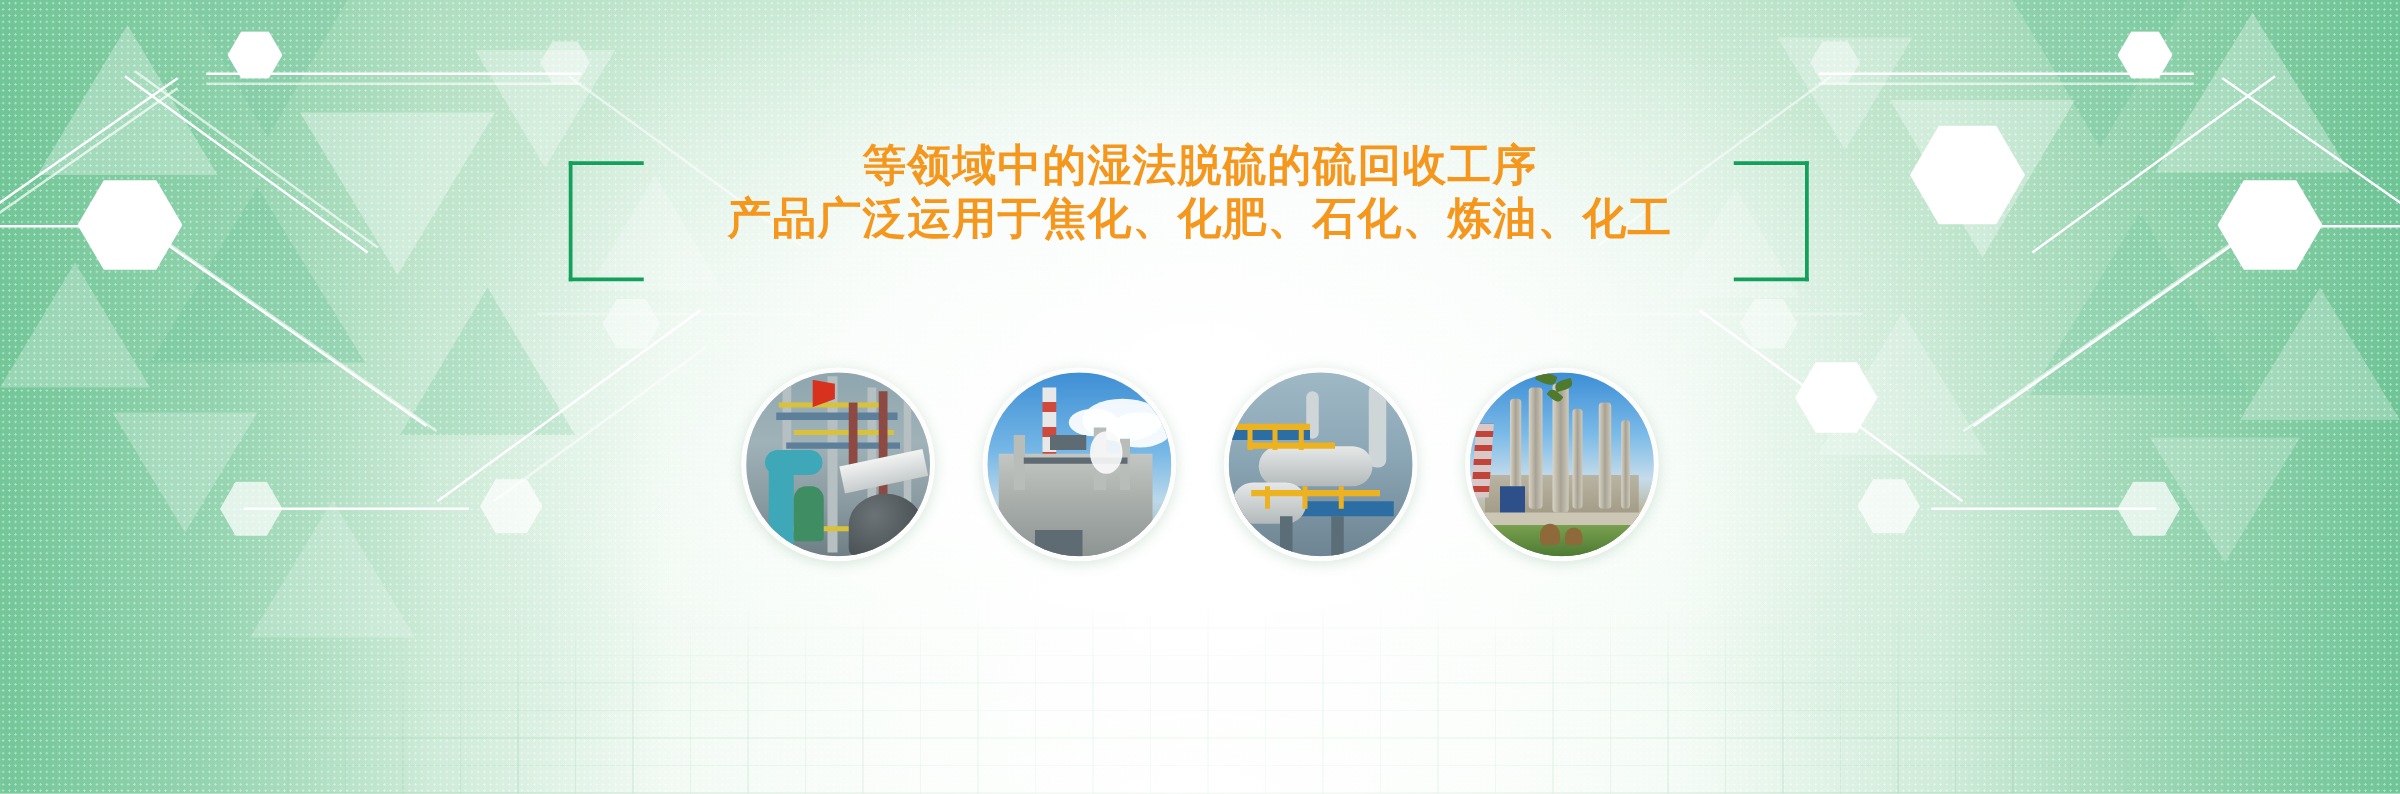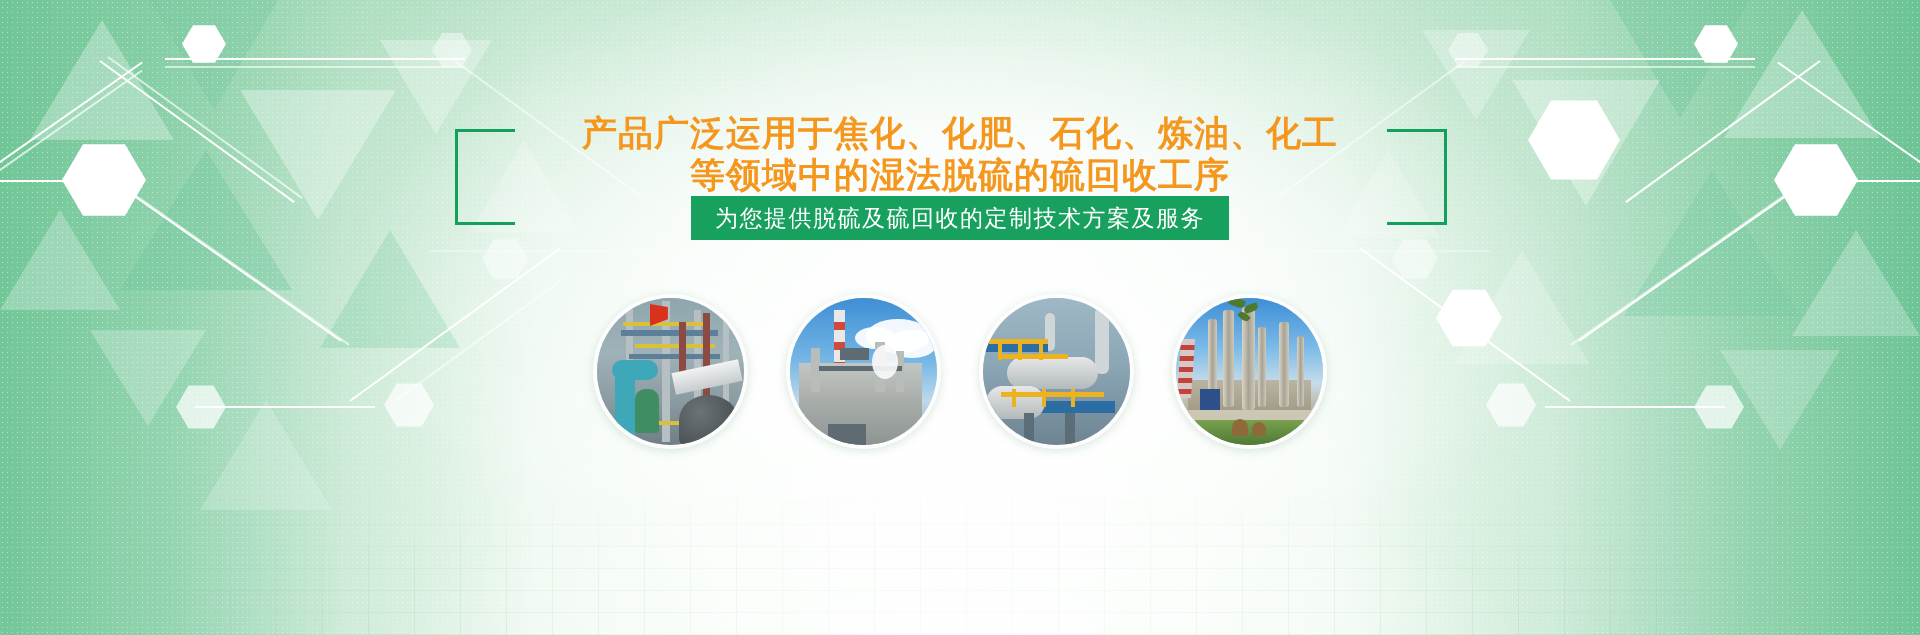--- a/index.html
+++ b/index.html
@@ -300,27 +300,24 @@
 
   <div class="floor"></div>
   <div class="floor-glow"></div>
 
   <div id="content">
 
     <div class="bracket" id="bracket-left"></div>
     <div class="bracket" id="bracket-right"></div>
 
     <div id="headline">
+      <span class="hl-line">等领域中的湿法脱硫的硫回收工序</span>
       <span class="hl-line">产品广泛运用于焦化、化肥、石化、炼油、化工</span>
-      <span class="hl-line">等领域中的湿法脱硫的硫回收工序</span>
     </div>
 
-    <div id="subbar">
-      <span>为您提供脱硫及硫回收的定制技术方案及服务</span>
-    </div>
 
     <div id="photo-row">
 
       <div class="photo">
         <div class="photo-inner p1">
           <div class="col" style="left:20%; top:6%;  width:7px; height:92%;"></div>
           <div class="col" style="left:44%; top:2%;  width:8px; height:96%;"></div>
           <div class="col" style="left:66%; top:8%;  width:7px; height:88%;"></div>
           <div class="col" style="left:86%; top:14%; width:6px; height:80%;"></div>
           <div class="beam" style="left:16%; top:22%; width:66%; height:6px;"></div>

